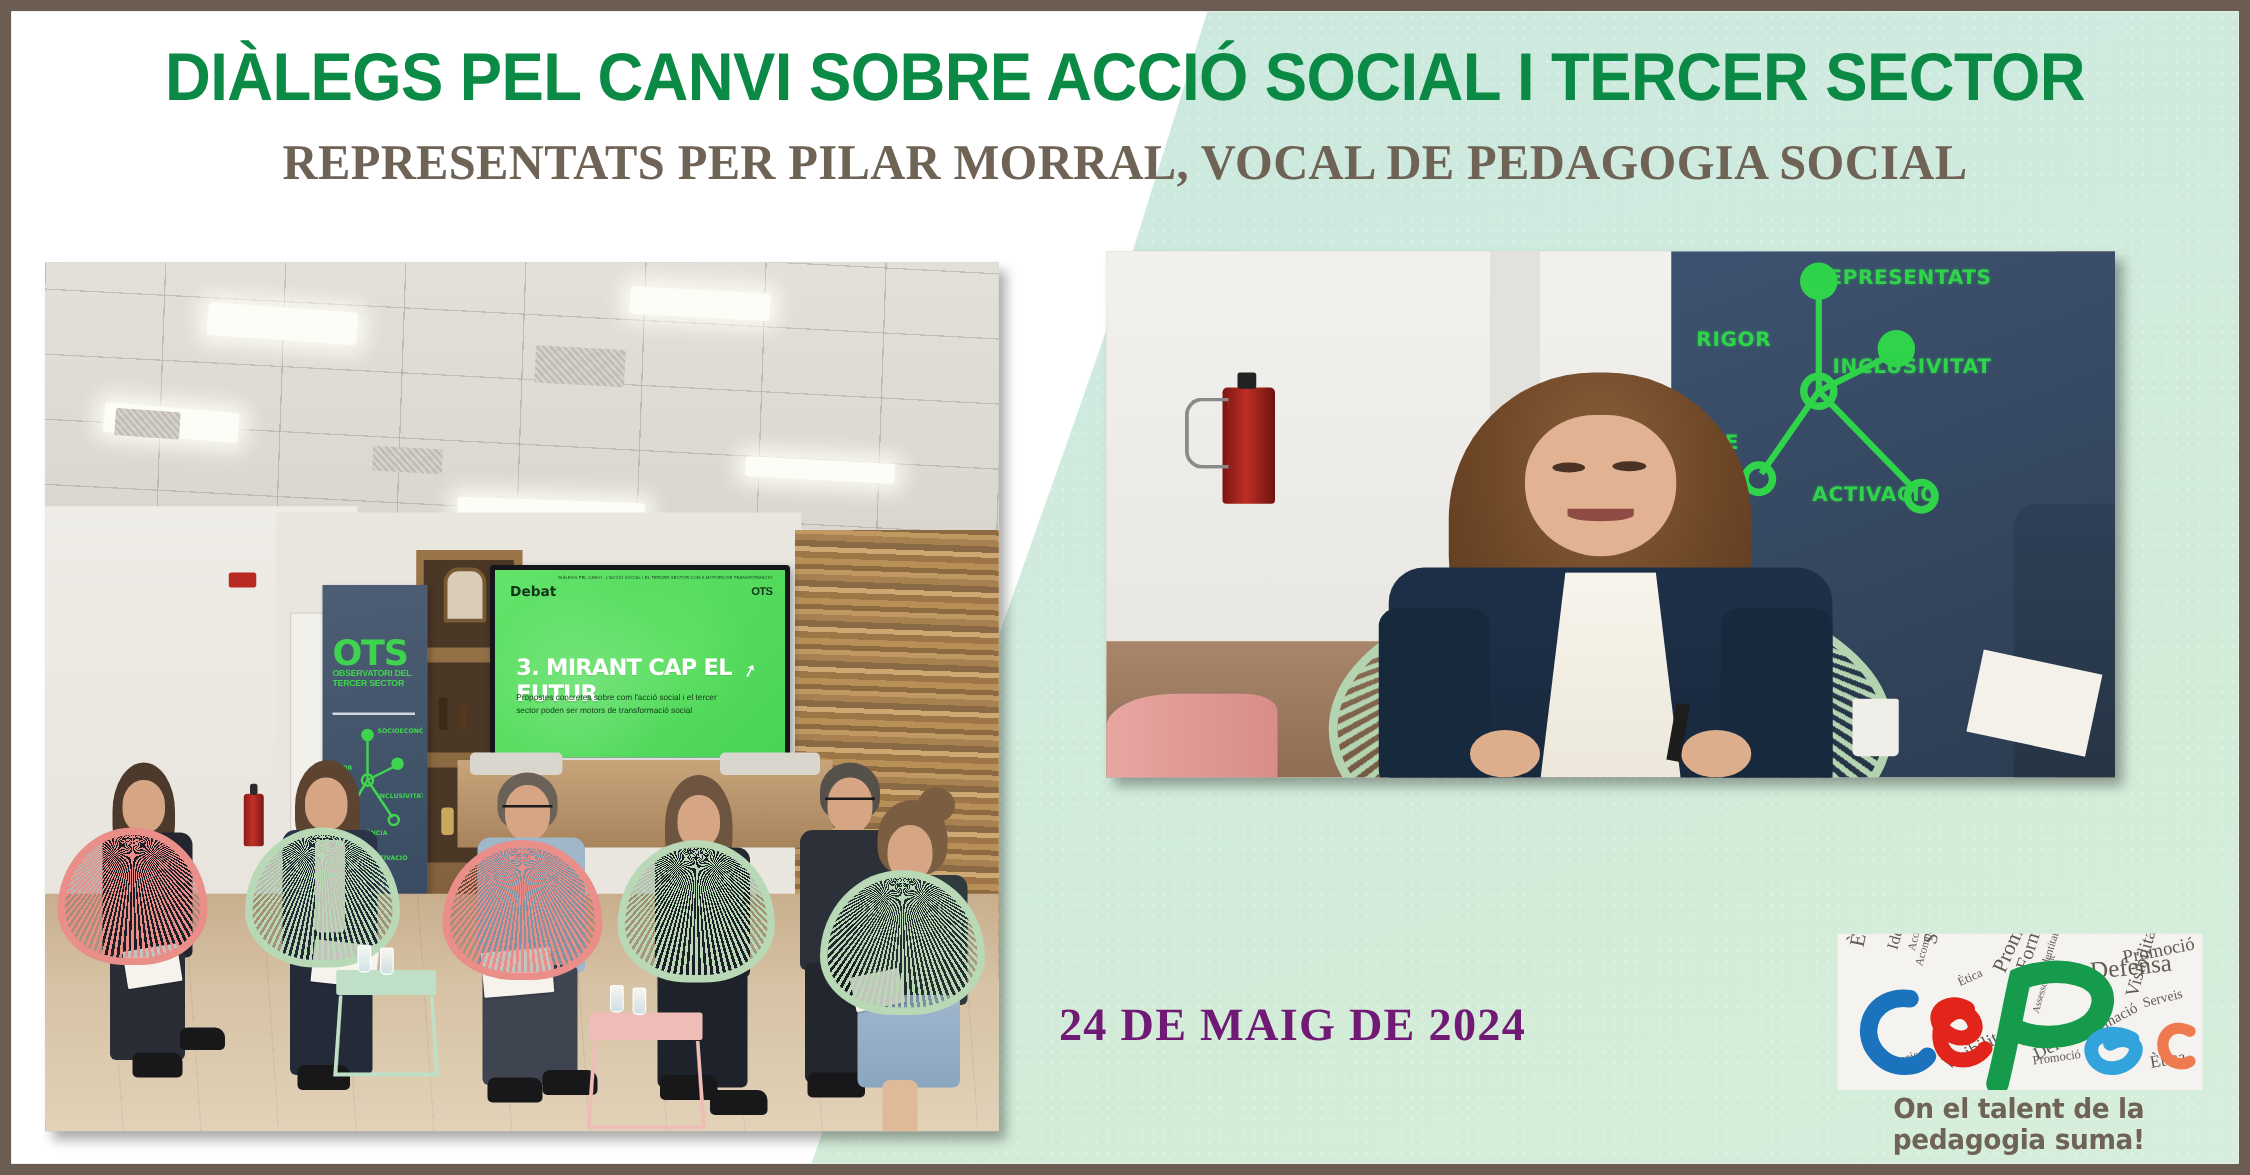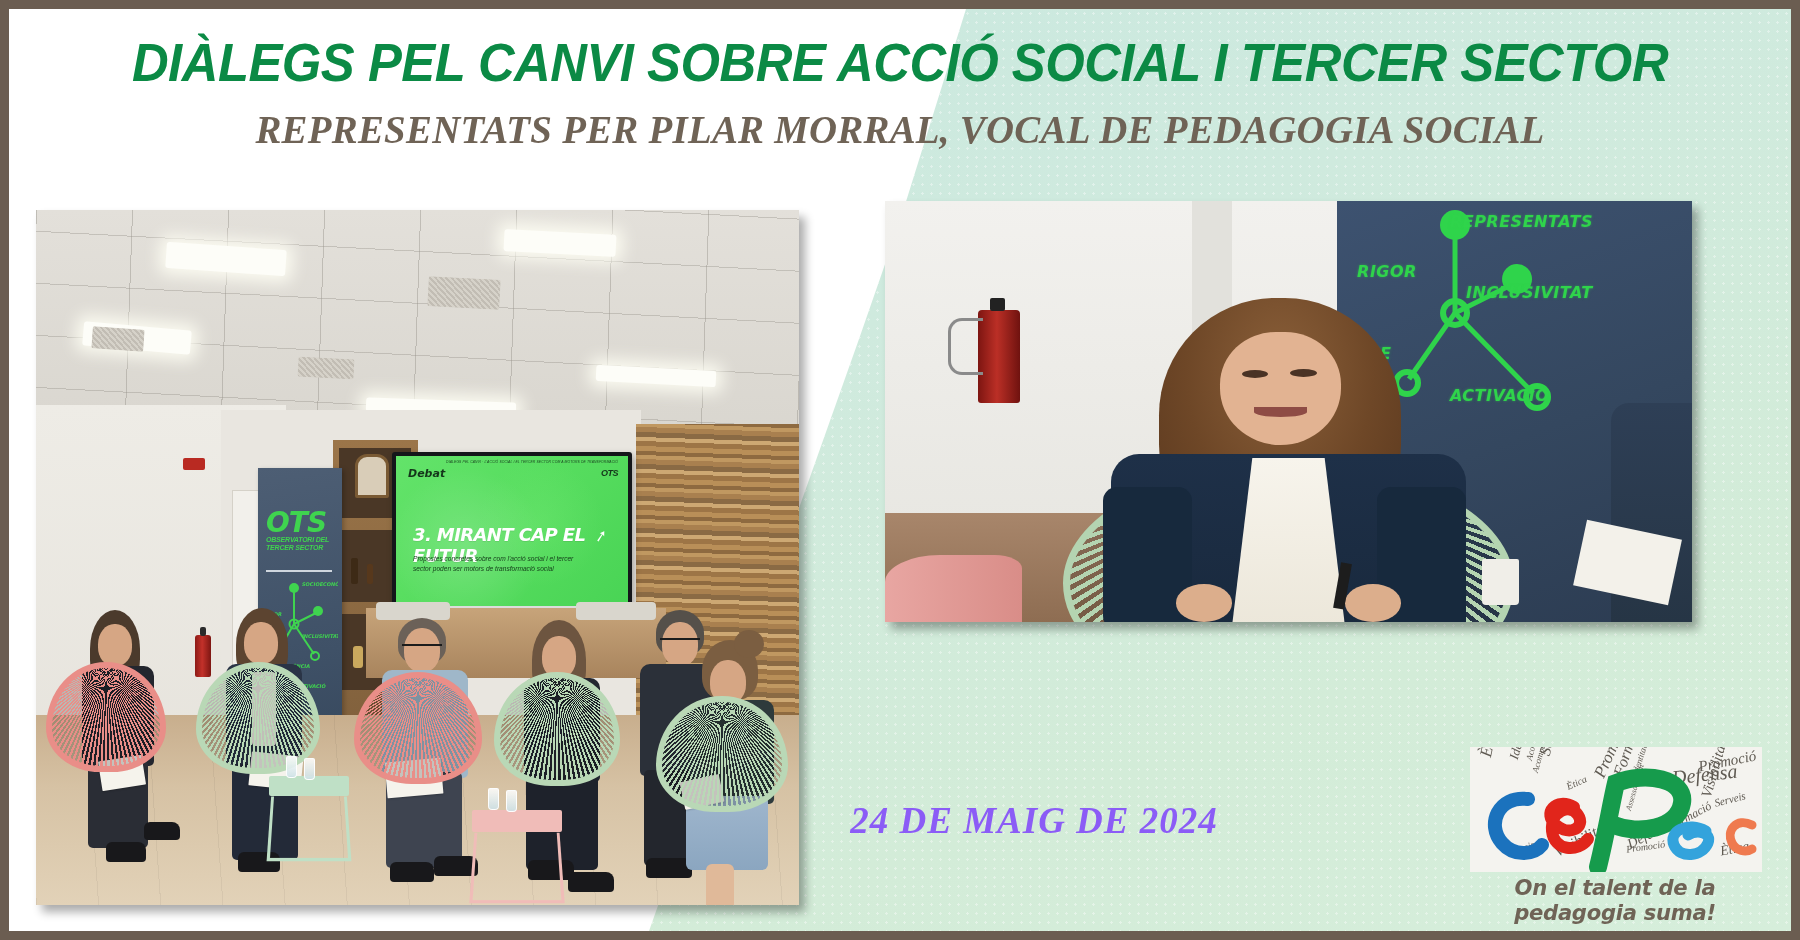--- a/index.html
+++ b/index.html
@@ -5,21 +5,20 @@
   * { margin:0; padding:0; box-sizing:border-box; }
   html,body{ width:1800px; height:940px; overflow:hidden; }
   body{
     font-family:"Liberation Sans", sans-serif;
     background:#6b5d51;
   }
   
   #poster{
     position:absolute; left:0; top:0; width:1800px; height:940px;
     background:#6b5d51;
-    font-style:italic;
   }
   #canvas{
     position:absolute; left:9px; top:9px;
     width:1782px; height:922px;
     overflow:hidden;
     background:#ffffff;
   }
   
   .bg-white{
     position:absolute; inset:0; background:#ffffff;
@@ -62,21 +61,21 @@
     transform:scaleX(.97);
     transform-origin:50% 50%;
   }
   .date{
     position:absolute; left:795px; top:790px; width:460px;
     text-align:center;
     font-family:"Liberation Serif", serif;
     font-weight:bold;
     font-size:37px;
     letter-spacing:1px;
-    color:#8b5cf6;
+    color:#701a75;
     white-space:nowrap;
   }
 
   
   .photo{
     position:absolute;
     overflow:hidden;
     box-shadow:6px 7px 9px rgba(0,0,0,.33);
     background:#b9b5ad;
   }

